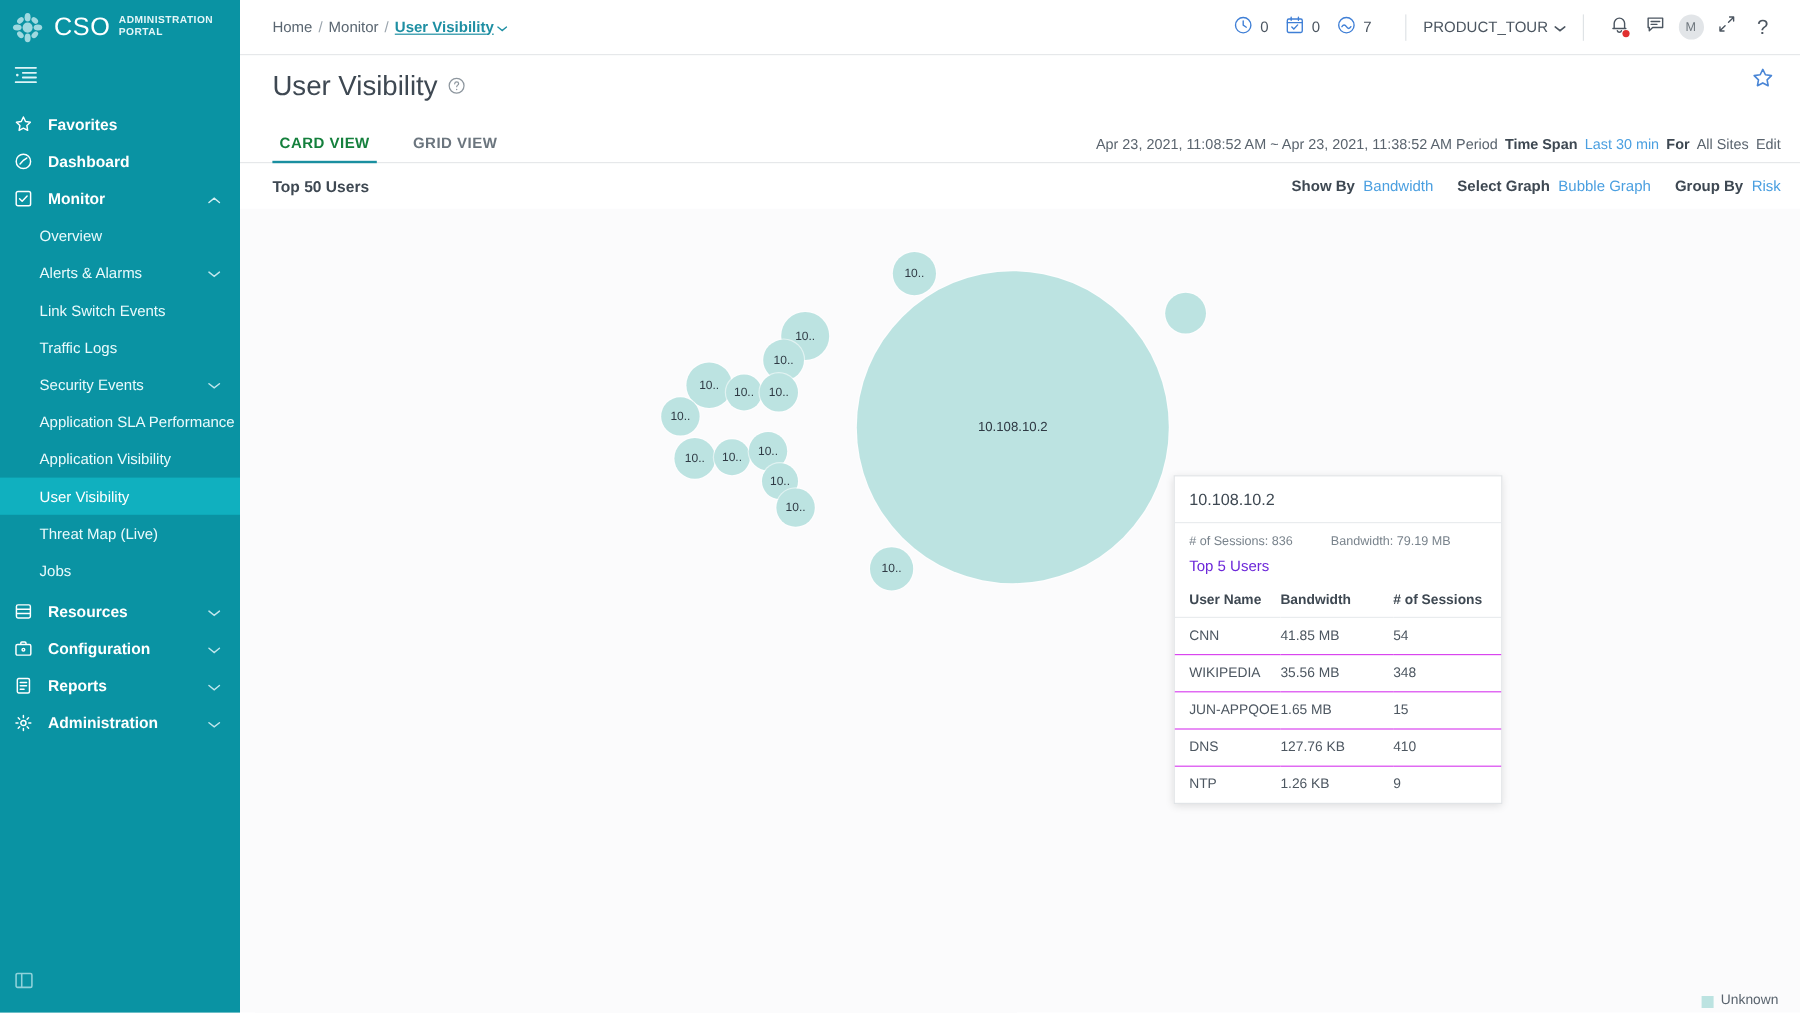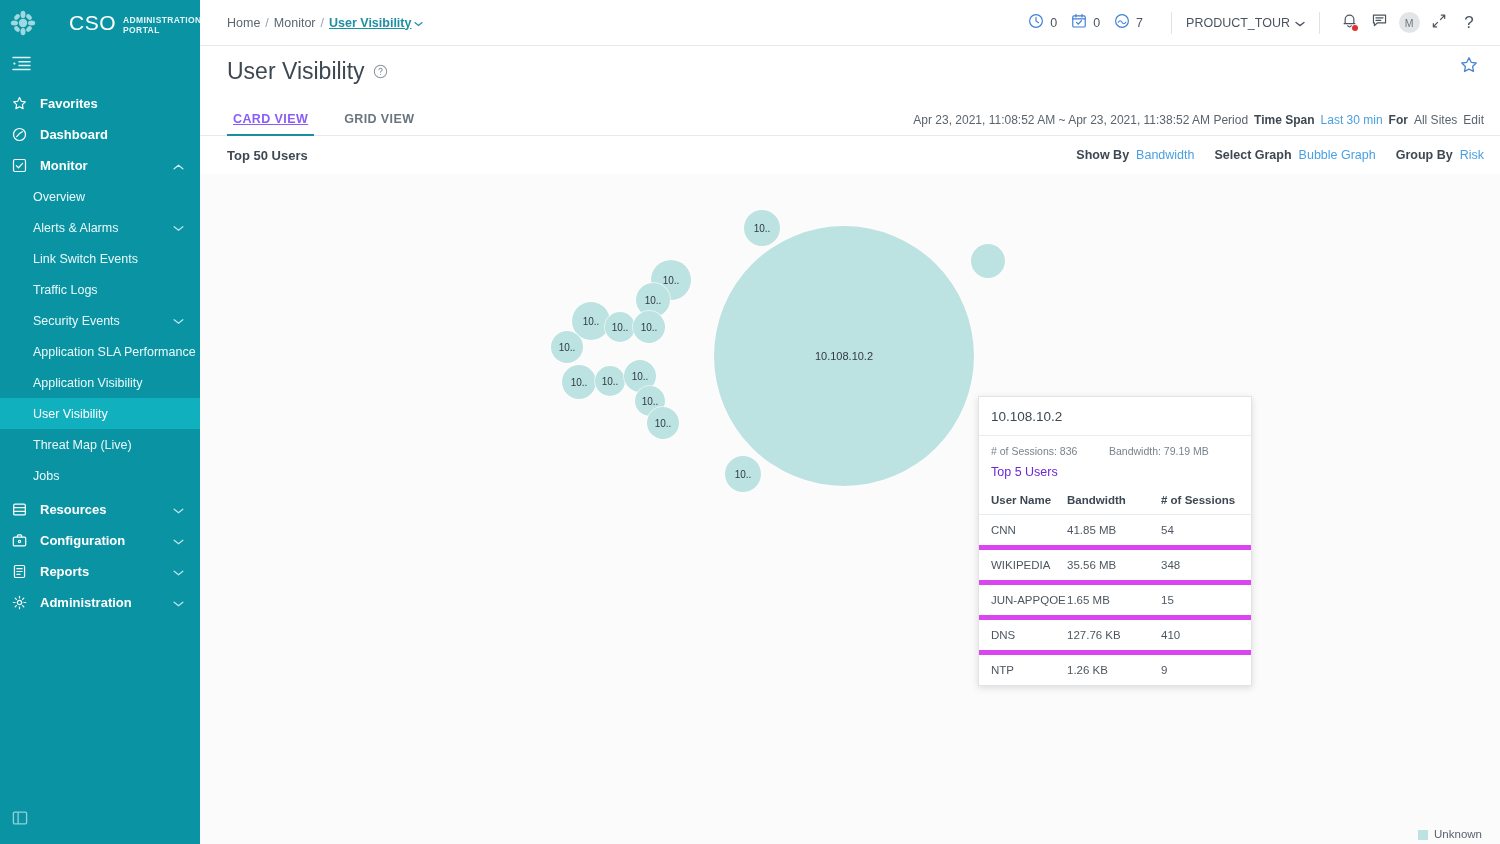--- a/index.html
+++ b/index.html
@@ -17,21 +17,21 @@
     background: #0a93a3;
     color: #ffffff;
     flex: 0 0 200px;
     position: relative;
     overflow: hidden;
   }
   .brand {
     height: 46px; display: flex; align-items: center; padding-left: 10px; gap: 9px;
   }
   .brand-logo { width: 26px; height: 26px; flex: 0 0 26px; position: relative; }
-  .brand-text { display: flex; align-items: flex-end; gap: 7px; margin-left: 24px; }
+  .brand-text { display: flex; align-items: flex-start; gap: 7px; }
   .brand-cso { font-size: 21px; letter-spacing: .5px; font-weight: 400; color:#fff; }
   .brand-sub { font-size: 8.5px; line-height: 10px; font-weight: 700; letter-spacing: .4px; color: #e4f6f8; }
 
   .collapse-row { height: 38px; display: flex; align-items: center; padding-left: 12px; }
   .collapse-row svg { opacity: .95; }
 
   .nav { margin-top: 4px; }
   .nav-item {
     display: flex; align-items: center;
     height: 31px; padding-left: 12px; position: relative;
@@ -89,21 +89,21 @@
     padding: 0 16px 0 27px;
     border-bottom: 1px solid #e6e8ea;
     position: relative;
     margin-top: 14px;
   }
   .tab {
     font-size: 12.5px; font-weight: 700; letter-spacing: .4px;
     color: #6b757e; padding: 0 6px 8px 6px; margin-right: 24px; cursor: pointer;
     border-bottom: 2px solid transparent; position: relative; top: 1px;
   }
-  .tab.active { color: #8b5cf6; border-bottom-color: #1a8fa0; text-decoration: underline; }
+  .tab.active { color: #15803d; border-bottom-color: #1a8fa0; }
 
   .timebar { margin-left: auto; display: flex; align-items: center; gap: 6px; font-size: 12px; color: #5a646e; padding-bottom: 8px; text-align: center; }
   .timebar .lbl-strong { font-weight: 700; color: #3e4852; }
   .timebar .lnk { color: #4a9fe0; cursor: pointer; }
   .timebar .plain { color: #5a646e; }
 
   .filter-row {
     flex: 0 0 38px; display: flex; align-items: center;
     padding: 0 16px 0 27px;
     font-size: 12.5px;
@@ -137,21 +137,21 @@
   }
   .tt-head { padding: 12px 12px 11px 12px; font-size: 13.5px; color: #3e4852; border-bottom: 1px solid #e9ecee; }
   .tt-meta { display: flex; padding: 9px 12px 0 12px; font-size: 10.5px; color: #79838c; }
   .tt-meta .m1 { width: 118px; }
   .tt-sub { padding: 8px 12px 9px 12px; font-size: 12.5px; color: #6d28d9; }
   .tt-table { width: 100%; border-collapse: collapse; }
   .tt-table th {
     text-align: left; font-size: 11.5px; font-weight: 700; color: #3e4852;
     padding: 6px 0 8px 0; border-bottom: 1px solid #e9ecee;
   }
-  .tt-table td { font-size: 11.5px; color: #4d5761; padding: 9px 0 9px 0; border-bottom: 5px solid #d946ef; }
+  .tt-table td { font-size: 11.5px; color: #4d5761; padding: 9px 0 9px 0; border-bottom: 1px solid #d946ef; }
   .tt-table tr:last-child td { border-bottom: none; }
   .tt-table .c0 { padding-left: 12px; width: 88px; }
   .tt-table .c1 { width: 94px; }
   .tt-table .c2 { padding-right: 12px; }
 </style>
 </head>
 <body>
 
 <div id="app">
 

